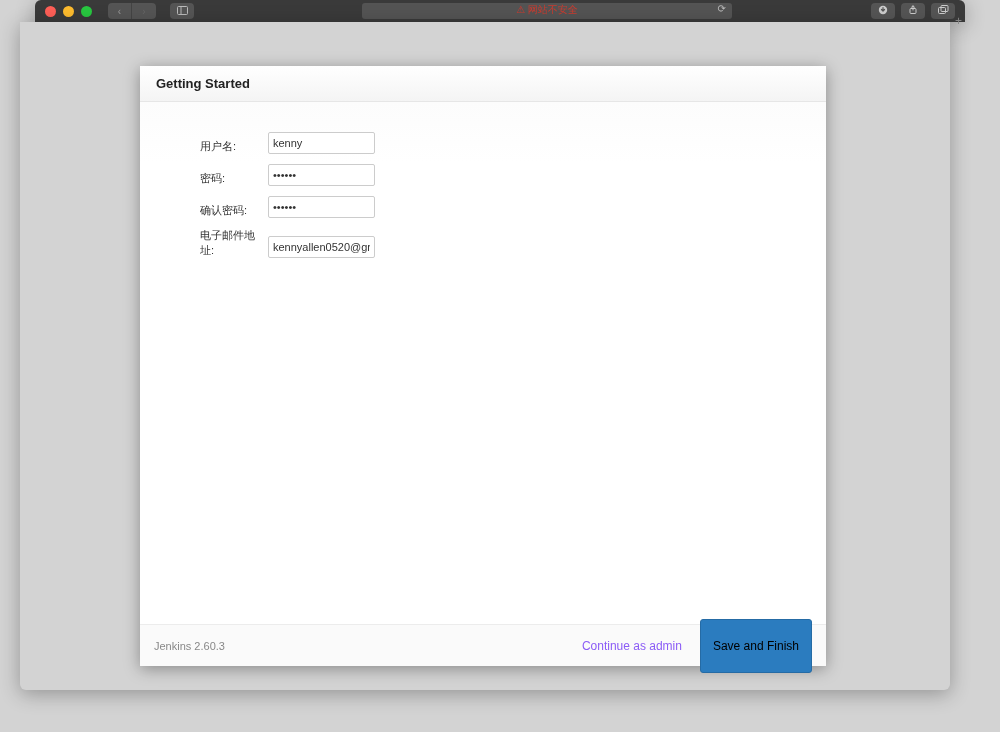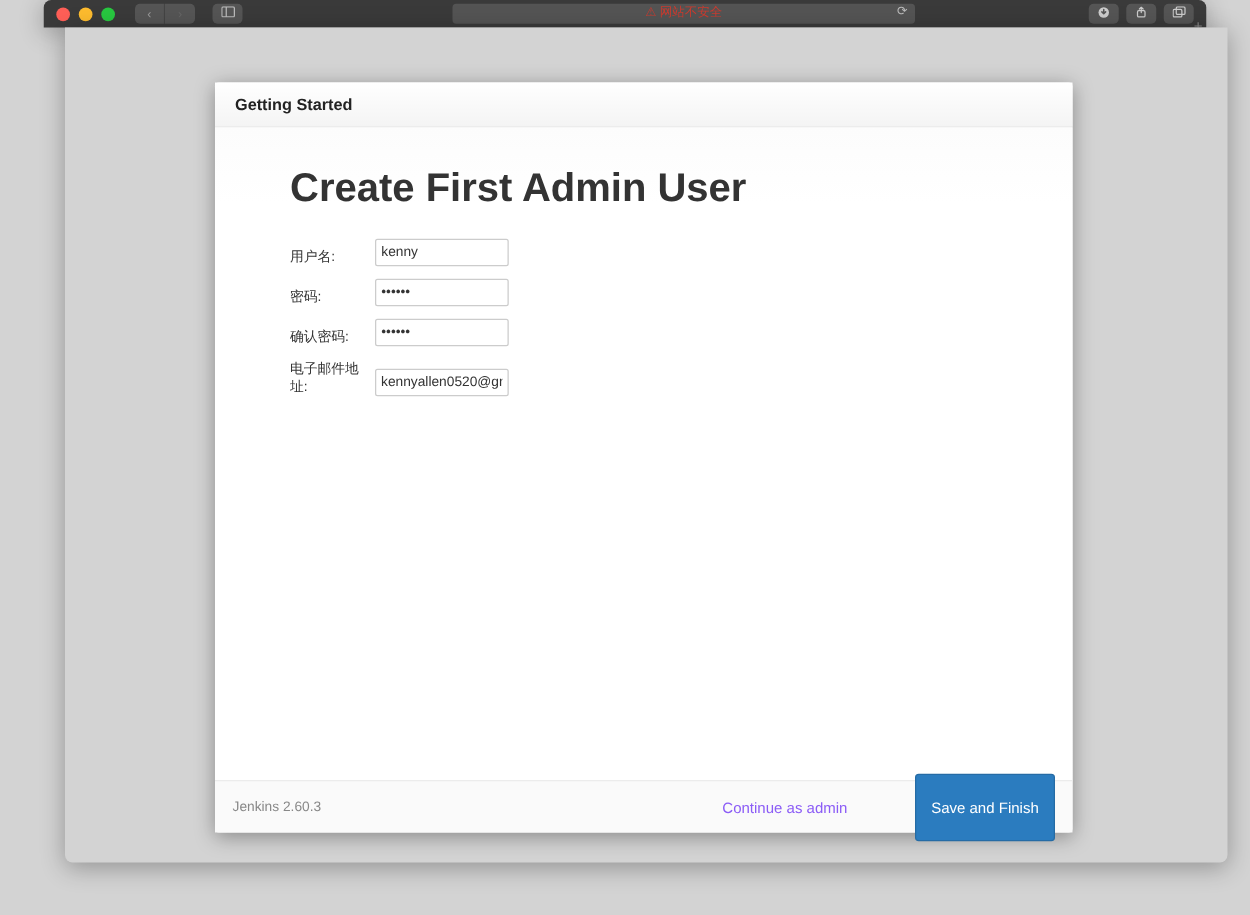--- a/index.html
+++ b/index.html
@@ -77,21 +77,21 @@
     position: absolute;
     right: 3px;
     bottom: -6px;
     color: #888;
     font-size: 12px;
   }
 
   
   .page-bg {
     position: absolute;
-    top: 22px; left: 52px;
+    top: 22px; left: 20px;
     width: 930px;
     height: 668px;
     background: #d3d3d3;
     border-bottom-left-radius: 6px;
     border-bottom-right-radius: 6px;
     box-shadow: 0 4px 20px rgba(0,0,0,0.3);
   }
 
   .wizard-panel {
     position: absolute;
@@ -149,39 +149,38 @@
     background: #fff;
   }
 
   .wizard-footer {
     height: 42px;
     border-top: 1px solid #ececec;
     background: #fafafa;
     display: flex;
     align-items: center;
     padding: 0 14px;
-    gap: 36px;
   }
   .version-text {
     font-size: 11px;
     color: #888;
   }
   .footer-spacer { flex: 1; }
   .link-btn {
     font-size: 12px;
     color: #8b5cf6;
     background: none;
     border: none;
     cursor: pointer;
     padding: 6px 10px;
   }
   .primary-btn {
     font-size: 12px;
     background: #2b7cbf;
-    color: #ffffff;
+    color: #000000;
     border: 1px solid #256ba5;
     border-radius: 3px;
     padding: 19px 12px;
     margin-left: 8px;
     cursor: pointer;
   }
 </style>
 </head>
 <body>
 
@@ -241,21 +240,20 @@
 </div>
 
 <div class="page-bg">
 
   <div class="wizard-panel">
     <div class="wizard-header">
       <span>Getting Started</span>
     </div>
 
     <div class="wizard-body">
-      <h1 class="wizard-title">Create First Admin User</h1>
 
       <div class="form-row">
         <span class="form-label">用户名:</span>
         <input class="form-input" type="text" value="kenny" style="">
       </div>
 
       <div class="form-row">
         <span class="form-label">密码:</span>
         <input class="form-input" type="text" value="••••••" style="">
       </div>

